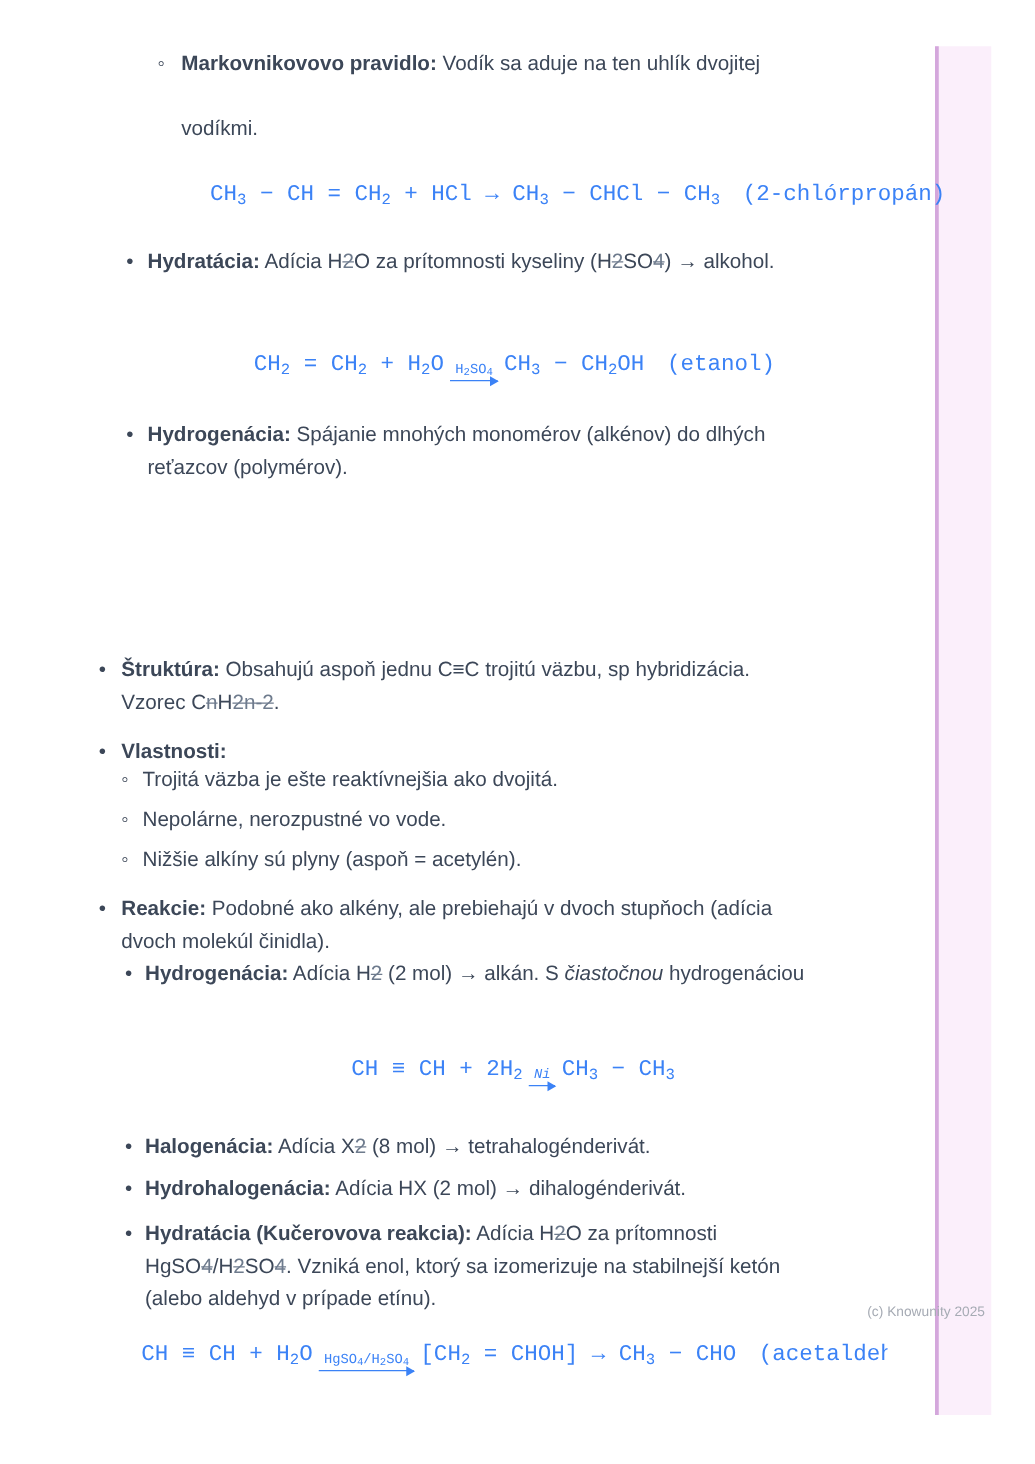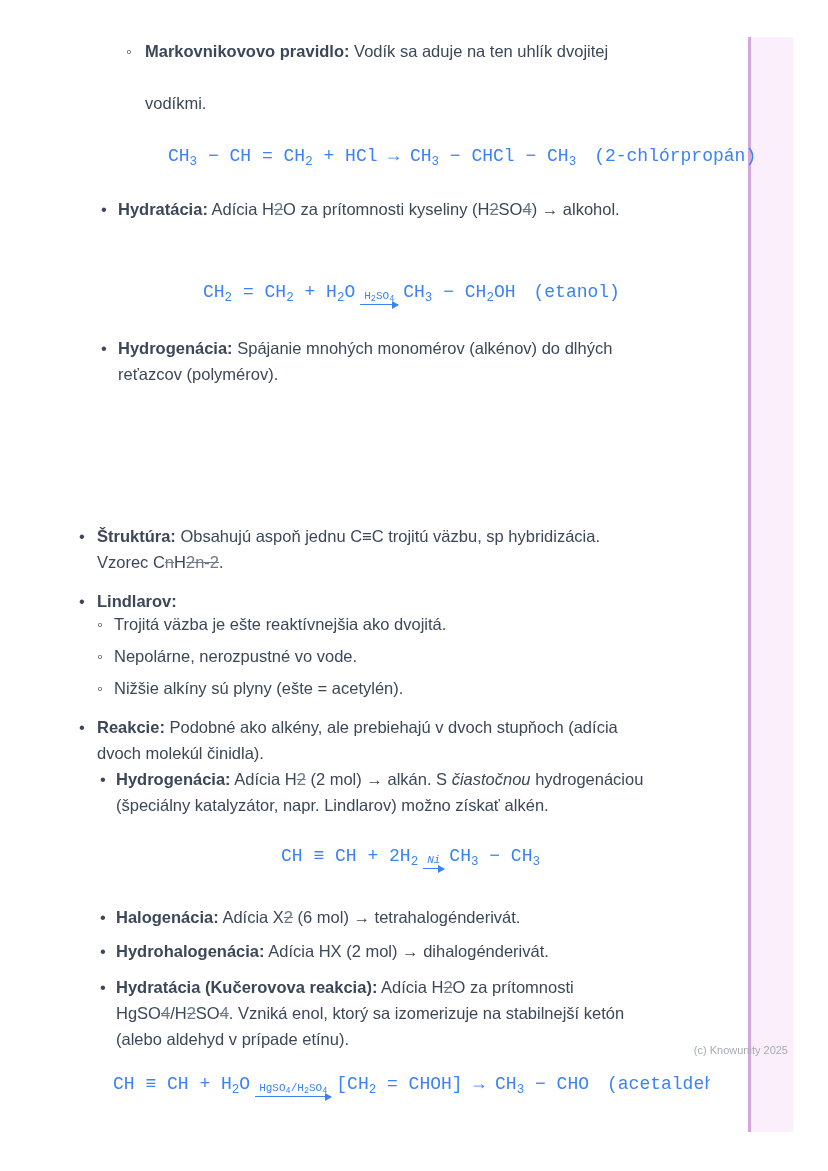--- a/index.html
+++ b/index.html
@@ -75,56 +75,56 @@
 
 
 
   <div class="block" style="left:79px;top:523px">
     <span class="bullet" style="width:18px">•</span>
     <div class="btext"><span class="b">Štruktúra:</span><span> Obsahujú aspoň jednu C≡C trojitú väzbu, sp hybridizácia.</span><br><span>Vzorec C</span><span class="strike">n</span><span>H</span><span class="strike">2n-2</span><span>.</span></div>
   </div>
 
   <div class="block" style="left:79px;top:588px">
     <span class="bullet" style="width:18px">•</span>
-    <div class="btext"><span class="b">Lindlarov:</span></div>
+    <div class="btext"><span class="b">Vlastnosti:</span></div>
   </div>
 
   <div class="block" style="left:97px;top:611px">
     <span class="bullet" style="width:17px">◦</span>
     <div class="btext"><span>Trojitá väzba je ešte reaktívnejšia ako dvojitá.</span></div>
   </div>
 
   <div class="block" style="left:97px;top:643px">
     <span class="bullet" style="width:17px">◦</span>
     <div class="btext"><span>Nepolárne, nerozpustné vo vode.</span></div>
   </div>
 
   <div class="block" style="left:97px;top:675px">
     <span class="bullet" style="width:17px">◦</span>
-    <div class="btext"><span>Nižšie alkíny sú plyny (ešte = acetylén).</span></div>
+    <div class="btext"><span>Nižšie alkíny sú plyny (aspoň = acetylén).</span></div>
   </div>
 
   <div class="block" style="left:79px;top:714px">
     <span class="bullet" style="width:18px">•</span>
     <div class="btext"><span class="b">Reakcie:</span><span> Podobné ako alkény, ale prebiehajú v dvoch stupňoch (adícia</span><br><span>dvoch molekúl činidla).</span></div>
   </div>
 
   <div class="block" style="left:100px;top:766px">
     <span class="bullet" style="width:16px">•</span>
-    <div class="btext"><span class="b">Hydrogenácia:</span><span> Adícia H</span><span class="strike">2</span><span> (2 mol) → alkán. S </span><span class="i">čiastočnou</span><span> hydrogenáciou</span><br><span>(špeciálny katalyzátor, napr. Lindlarov) možno získať alkén.</span></div>
+    <div class="btext"><span class="b">Hydrogenácia:</span><span> Adícia H</span><span class="strike">2</span><span> (2 mol) → alkán. S </span><span class="i">čiastočnou</span><span> hydrogenáciou</span><br></div>
   </div>
 
   <div class="formula" style="left:281px;top:843px"><span>CH ≡ CH + 2H</span><span class="sb">2</span><span class="rxarrow">
         <span class="lbl"><span class="i">Ni</span></span>
         <span class="shaft"></span>
       </span><span>CH</span><span class="sb">3</span><span> − CH</span><span class="sb">3</span></div>
 
   <div class="block" style="left:100px;top:904px">
     <span class="bullet" style="width:16px">•</span>
-    <div class="btext"><span class="b">Halogenácia:</span><span> Adícia X</span><span class="strike">2</span><span> (6 mol) → tetrahalogénderivát.</span></div>
+    <div class="btext"><span class="b">Halogenácia:</span><span> Adícia X</span><span class="strike">2</span><span> (8 mol) → tetrahalogénderivát.</span></div>
   </div>
 
   <div class="block" style="left:100px;top:938px">
     <span class="bullet" style="width:16px">•</span>
     <div class="btext"><span class="b">Hydrohalogenácia:</span><span> Adícia HX (2 mol) → dihalogénderivát.</span></div>
   </div>
 
   <div class="block" style="left:100px;top:974px">
     <span class="bullet" style="width:16px">•</span>
     <div class="btext"><span class="b">Hydratácia (Kučerovova reakcia):</span><span> Adícia H</span><span class="strike">2</span><span>O za prítomnosti</span><br><span>HgSO</span><span class="strike">4</span><span>/H</span><span class="strike">2</span><span>SO</span><span class="strike">4</span><span>. Vzniká enol, ktorý sa izomerizuje na stabilnejší ketón</span><br><span>(alebo aldehyd v prípade etínu).</span></div>

